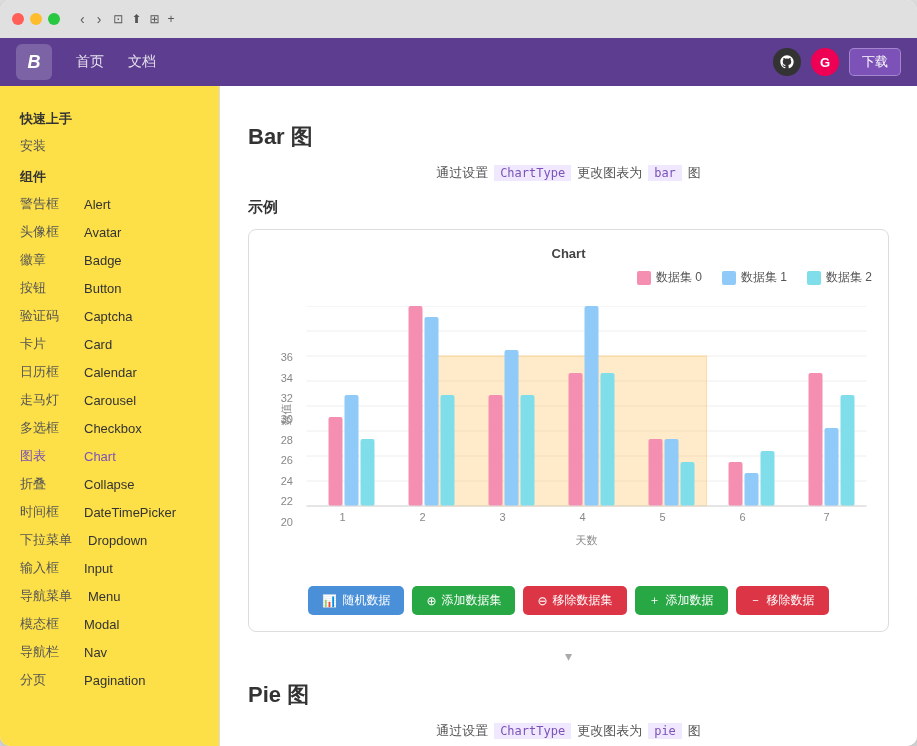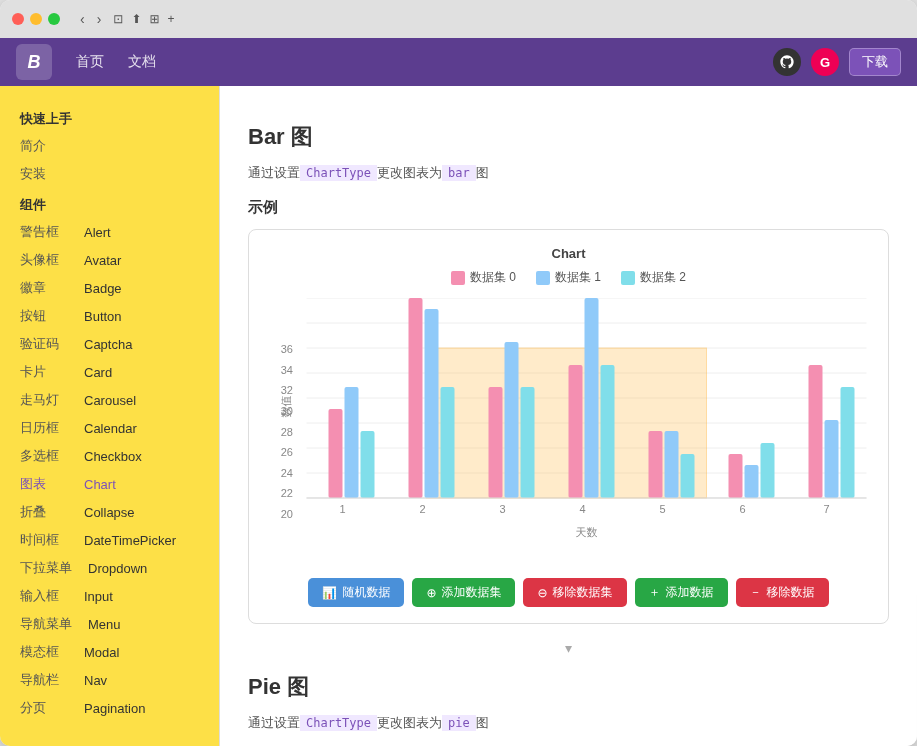--- a/index.html
+++ b/index.html
@@ -110,41 +110,41 @@
     .sidebar-item.active .sidebar-label-en { color: #7c52b8; font-weight: 500; }
 
     
     .content {
       flex: 1;
       overflow-y: auto;
       padding: 36px 28px;
       background: white;
     }
     .page-title { font-size: 22px; font-weight: 600; color: #333; margin-bottom: 12px; }
-    .description { font-size: 13px; color: #555; margin-bottom: 16px; display: flex; align-items: center; flex-wrap: wrap; }
+    .description { font-size: 13px; color: #555; margin-bottom: 16px; display: flex; align-items: center; gap: 6px; flex-wrap: wrap; justify-content: center; }
     .code-tag {
       background: #f0e8ff;
       color: #7c52b8;
       border-radius: 0;
       padding: 1px 6px;
       font-family: monospace;
       font-size: 12px;
     }
     .section-label { font-size: 15px; font-weight: 600; color: #333; margin-bottom: 12px; }
 
     
     .chart-container {
       border: 1px solid #ddd;
       border-radius: 8px;
       padding: 16px;
       margin-bottom: 16px;
       background: white;
     }
     .chart-title { text-align: center; font-size: 13px; font-weight: 600; color: #444; margin-bottom: 8px; }
-    .chart-legend { display: flex; justify-content: center; gap: 20px; margin-bottom: 12px; font-size: 12px; color: #555; }
+    .chart-legend { display: flex; justify-content: flex-end; gap: 20px; margin-bottom: 20px; font-size: 12px; color: #555; }
     .legend-item { display: flex; align-items: center; gap: 5px; }
     .legend-dot { width: 14px; height: 14px; border-radius: 2px; }
     .y-axis {
       display: flex;
       flex-direction: column;
       justify-content: space-between;
       padding-bottom: 20px;
       text-align: right;
       font-size: 11px;
       color: #888;
@@ -230,23 +230,20 @@
       <div class="icon-btn circle-icon" style="font-size:13px;font-weight:bold;">G</div>
       <button class="download-btn">下载</button>
     </div>
   </div>
 
   <div class="main-layout">
 
     <div class="sidebar">
       <div class="sidebar-section-title">快速上手</div>
       <div class="sidebar-item">
-        <span class="sidebar-label-zh">简介</span>
-      </div>
-      <div class="sidebar-item">
         <span class="sidebar-label-zh">安装</span>
       </div>
 
       <div class="sidebar-section-title">组件</div>
 
       <div class="sidebar-item">
         <span class="sidebar-label-zh">警告框</span>
         <span class="sidebar-label-en">Alert</span>
       </div>
       <div class="sidebar-item">
@@ -263,26 +260,26 @@
       </div>
       <div class="sidebar-item">
         <span class="sidebar-label-zh">验证码</span>
         <span class="sidebar-label-en">Captcha</span>
       </div>
       <div class="sidebar-item">
         <span class="sidebar-label-zh">卡片</span>
         <span class="sidebar-label-en">Card</span>
       </div>
       <div class="sidebar-item">
+        <span class="sidebar-label-zh">日历框</span>
+        <span class="sidebar-label-en">Calendar</span>
+      </div>
+      <div class="sidebar-item">
         <span class="sidebar-label-zh">走马灯</span>
         <span class="sidebar-label-en">Carousel</span>
-      </div>
-      <div class="sidebar-item">
-        <span class="sidebar-label-zh">日历框</span>
-        <span class="sidebar-label-en">Calendar</span>
       </div>
       <div class="sidebar-item">
         <span class="sidebar-label-zh">多选框</span>
         <span class="sidebar-label-en">Checkbox</span>
       </div>
       <div class="sidebar-item active">
         <span class="sidebar-label-zh">图表</span>
         <span class="sidebar-label-en">Chart</span>
       </div>
       <div class="sidebar-item">

